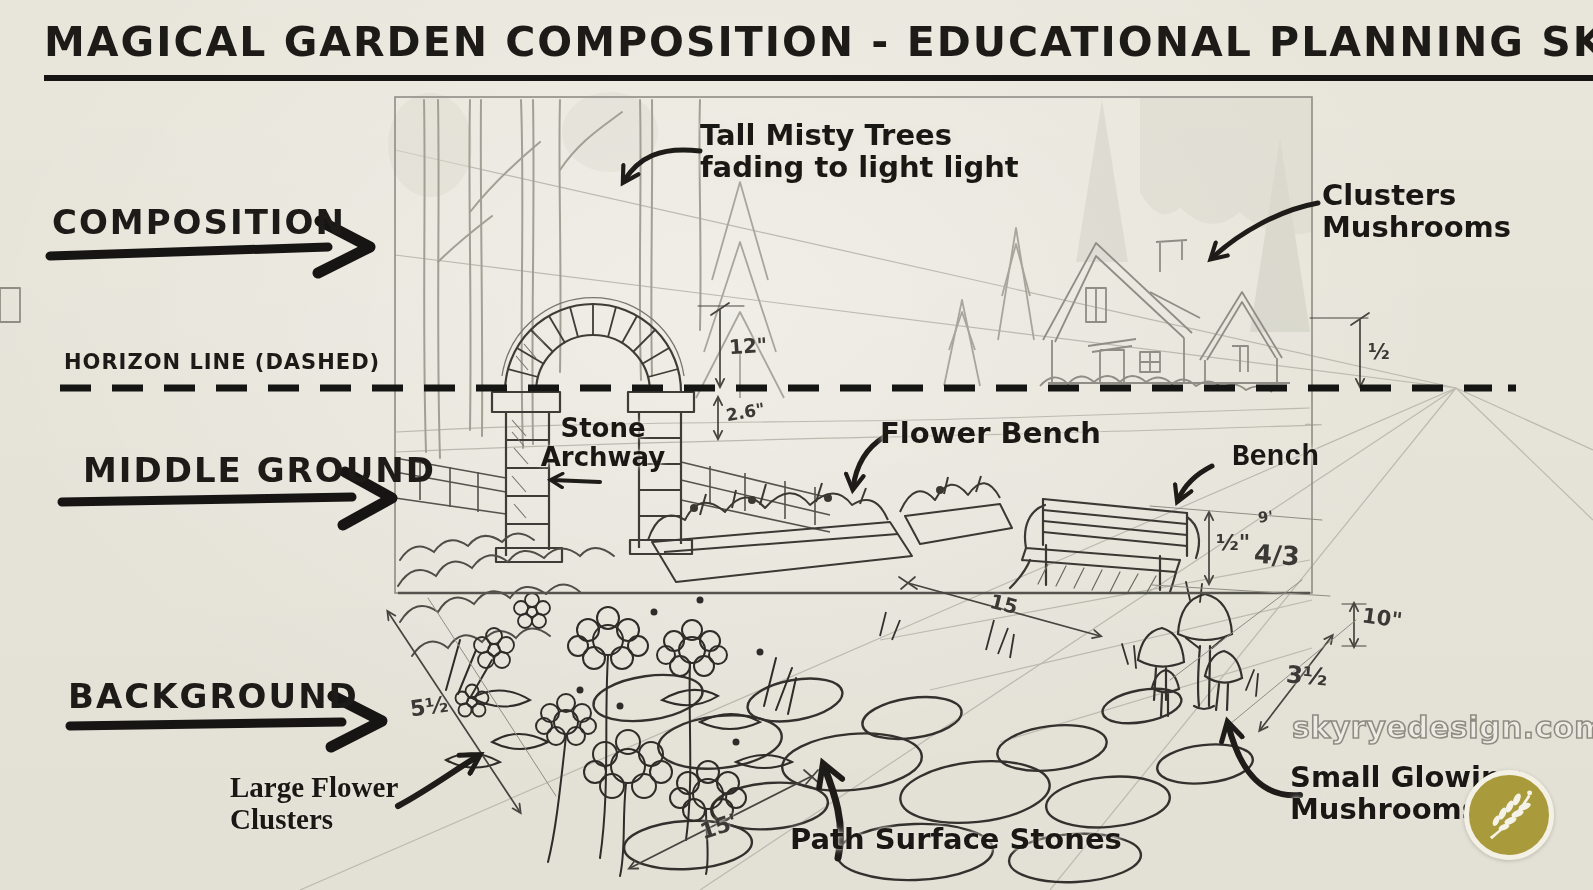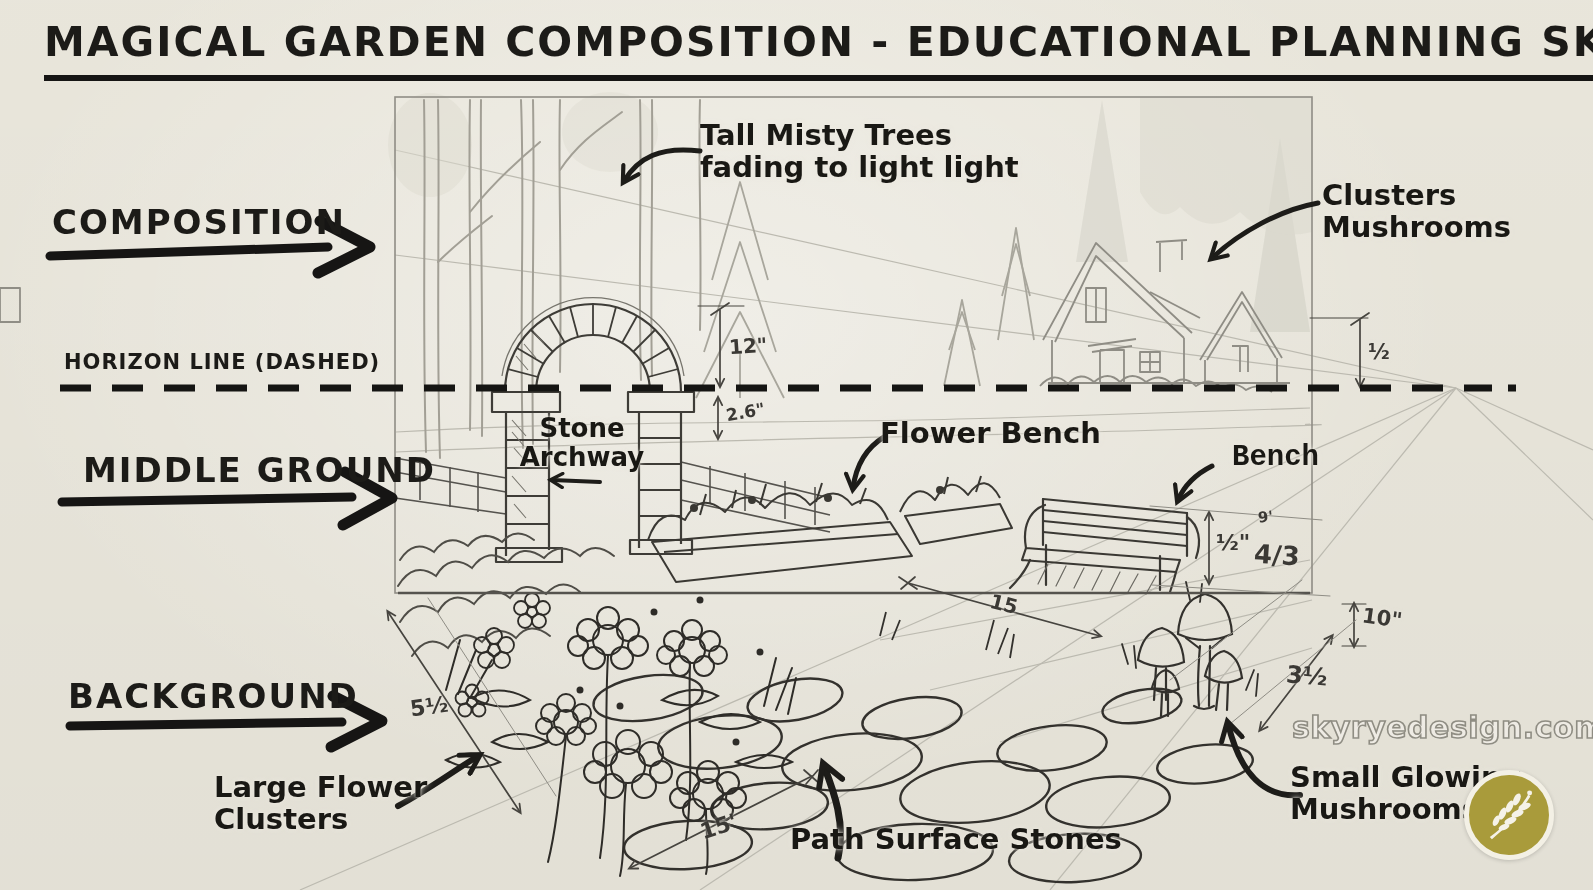--- a/index.html
+++ b/index.html
@@ -378,30 +378,30 @@
   <div class="abs ann" style="left:700px;top:120px;">
     <div>Tall Misty Trees</div>
     <div>fading to light light</div>
   </div>
 
   <div class="abs ann" style="left:1322px;top:180px;">
     <div>Clusters</div>
     <div>Mushrooms</div>
   </div>
 
-  <div class="abs ann center" style="left:507px;top:414px;width:150px;font-size:26px;">
+  <div class="abs ann center" style="left:528px;top:414px;width:150px;font-size:26px;">
     <div>Stone</div>
     <div>Archway</div>
   </div>
 
   <div class="abs ann" style="left:880px;top:418px;">Flower Bench</div>
 
   <div class="abs ann" style="left:1232px;top:442px;font-family:Liberation Mono, monospace;">Bench</div>
 
-  <div class="abs ann" style="left:214px;top:772px;">
+  <div class="abs ann" style="left:230px;top:772px;font-family:Liberation Serif, serif;">
     <div>Large Flower</div>
     <div>Clusters</div>
   </div>
 
   <div class="abs ann" style="left:790px;top:824px;">Path Surface Stones</div>
 
   <div class="abs ann" style="left:1290px;top:762px;">
     <div>Small Glowing</div>
     <div>Mushrooms</div>
   </div>

